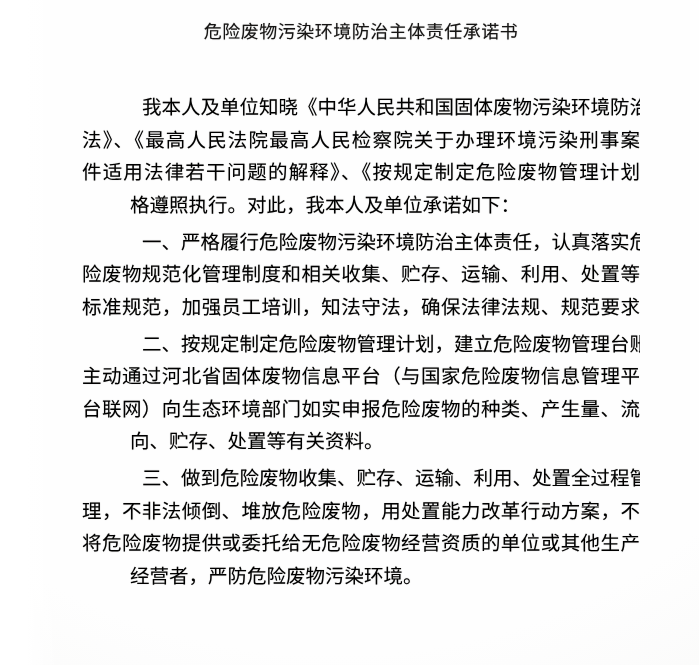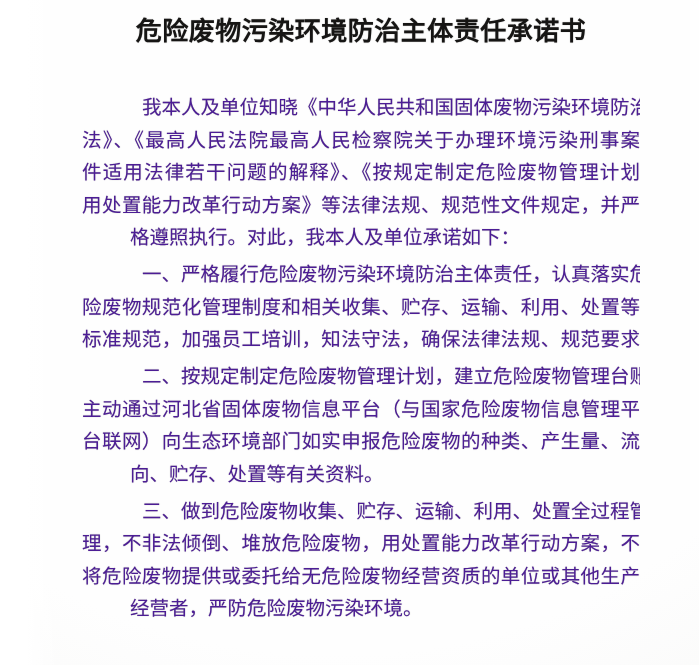--- a/index.html
+++ b/index.html
@@ -21,34 +21,34 @@
     width: 699px;
     height: 665px;
     box-sizing: border-box;
     padding-top: 13px;
     color: #232221;
   }
   .doc-title {
     margin: 0 0 0 82px;
     width: 558px;
     text-align: center;
-    font-size: 26px;
+    font-size: 18px;
     line-height: 38px;
-    font-weight: bold;
+    font-weight: normal;
     letter-spacing: 0.5px;
     color: #161514;
     text-shadow: 0 0 1px rgba(30,28,26,0.45);
   }
   .doc-body {
     position: absolute;
     top: 92px;
     left: 82px;
     width: 558px;
     font-size: 19.5px;
-    color: #4c1d95;
+    color: #000000;
     text-shadow: 0 0 1px rgba(45,42,38,0.38);
   }
   .para {
     margin: 0 0 4.5px 0;
     padding: 0;
   }
   .para:last-child { margin-bottom: 0; }
   .line {
     display: block;
     height: 32.5px;
@@ -73,21 +73,20 @@
 <div class="page">
 
   <h1 class="doc-title">危险废物污染环境防治主体责任承诺书</h1>
 
   <div class="doc-body">
 
     <div class="para">
       <span class="line first">我本人及单位知晓《中华人民共和国固体废物污染环境防治</span>
       <span class="line">法》、《最高人民法院最高人民检察院关于办理环境污染刑事案</span>
       <span class="line">件适用法律若干问题的解释》、《按规定制定危险废物管理计划</span>
-      <span class="line">用处置能力改革行动方案》等法律法规、规范性文件规定，并严</span>
       <span class="line last">格遵照执行。对此，我本人及单位承诺如下：</span>
     </div>
 
     <div class="para">
       <span class="line first">一、严格履行危险废物污染环境防治主体责任，认真落实危</span>
       <span class="line">险废物规范化管理制度和相关收集、贮存、运输、利用、处置等</span>
       <span class="line">标准规范，加强员工培训，知法守法，确保法律法规、规范要求</span>
     </div>
 
     <div class="para">

